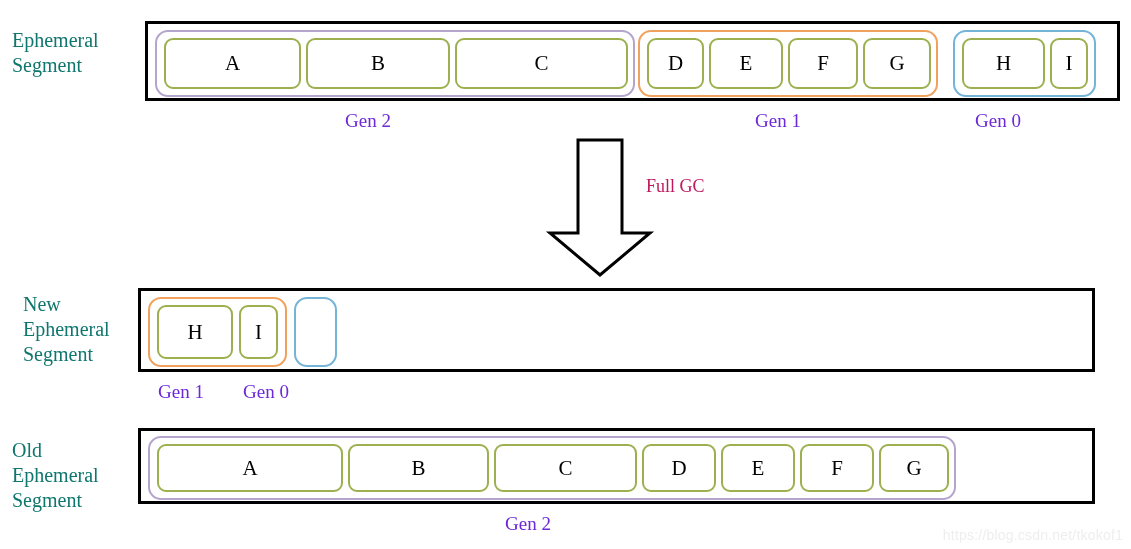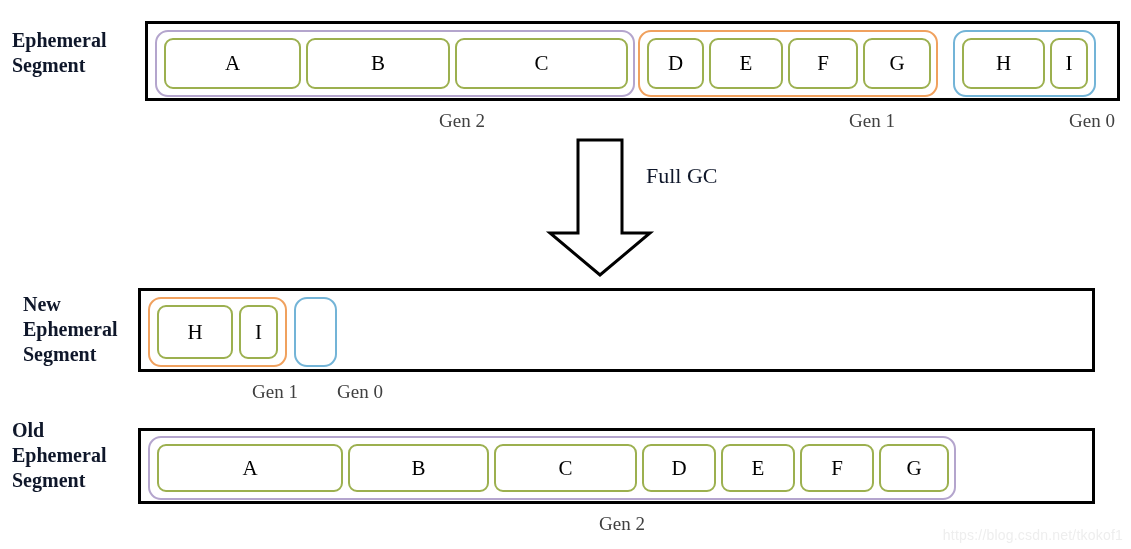--- a/index.html
+++ b/index.html
@@ -12,24 +12,24 @@
     height: 549px;
     position: relative;
     overflow: hidden;
     font-family: "Liberation Serif", "DejaVu Serif", serif;
   }
 
   
   .row-label {
     position: absolute;
     font-family: "Liberation Serif", "DejaVu Serif", serif;
-    font-weight: bold;
+    font-weight: normal;
     font-size: 20px;
     line-height: 25px;
-    color: #0f172a;
+    color: #0f766e;
     text-align: left;
     white-space: pre-line;
   }
 
   
   .segment-box {
     position: absolute;
     border: 3px solid #000000;
     background: #ffffff;
     box-sizing: border-box;
@@ -62,40 +62,40 @@
     font-family: "Liberation Serif", "DejaVu Serif", serif;
     font-size: 21px;
     color: #000000;
   }
 
   
   .gen-caption {
     position: absolute;
     font-family: "Liberation Serif", "DejaVu Serif", serif;
     font-size: 19px;
-    color: #404040;
-    text-align: right;
+    color: #6d28d9;
+    text-align: left;
     white-space: nowrap;
   }
 
   
   .gc-arrow {
     position: absolute;
     left: 540px;
     top: 138px;
     width: 120px;
     height: 140px;
   }
   .gc-label {
     position: absolute;
     left: 646px;
-    top: 163px;
+    top: 176px;
     font-family: "Liberation Serif", "DejaVu Serif", serif;
-    font-size: 22px;
-    color: #0f172a;
+    font-size: 18px;
+    color: #be185d;
     white-space: nowrap;
   }
 
   
   .watermark {
     position: absolute;
     right: 8px;
     bottom: 6px;
     font-family: "Liberation Sans", "DejaVu Sans", sans-serif;
     font-size: 14px;
@@ -146,21 +146,21 @@
   <div class="gen-wrap gen1" style="left:7px; top:6px; width:139px; height:70px;"></div>
   <div class="obj-box" style="left:16px; top:14px; width:76px; height:54px;">H</div>
   <div class="obj-box" style="left:98px; top:14px; width:39px; height:54px;">I</div>
 
   <div class="gen-wrap gen0" style="left:153px; top:6px; width:43px; height:70px;"></div>
 </div>
 
 <div class="gen-caption" style="left:158px; top:381px; width:140px;">Gen 1</div>
 <div class="gen-caption" style="left:243px; top:381px; width:140px;">Gen 0</div>
 
-<div class="row-label" style="left:12px; top:418px; width:130px;">Old
+<div class="row-label" style="left:12px; top:438px; width:130px;">Old
 Ephemeral
 Segment</div>
 
 <div class="segment-box" style="left:138px; top:428px; width:957px; height:76px;">
 
   <div class="gen-wrap gen2" style="left:7px; top:5px; width:808px; height:64px;"></div>
   <div class="obj-box" style="left:16px; top:13px; width:186px; height:48px;">A</div>
   <div class="obj-box" style="left:207px; top:13px; width:141px; height:48px;">B</div>
   <div class="obj-box" style="left:353px; top:13px; width:143px; height:48px;">C</div>
   <div class="obj-box" style="left:501px; top:13px; width:74px; height:48px;">D</div>

